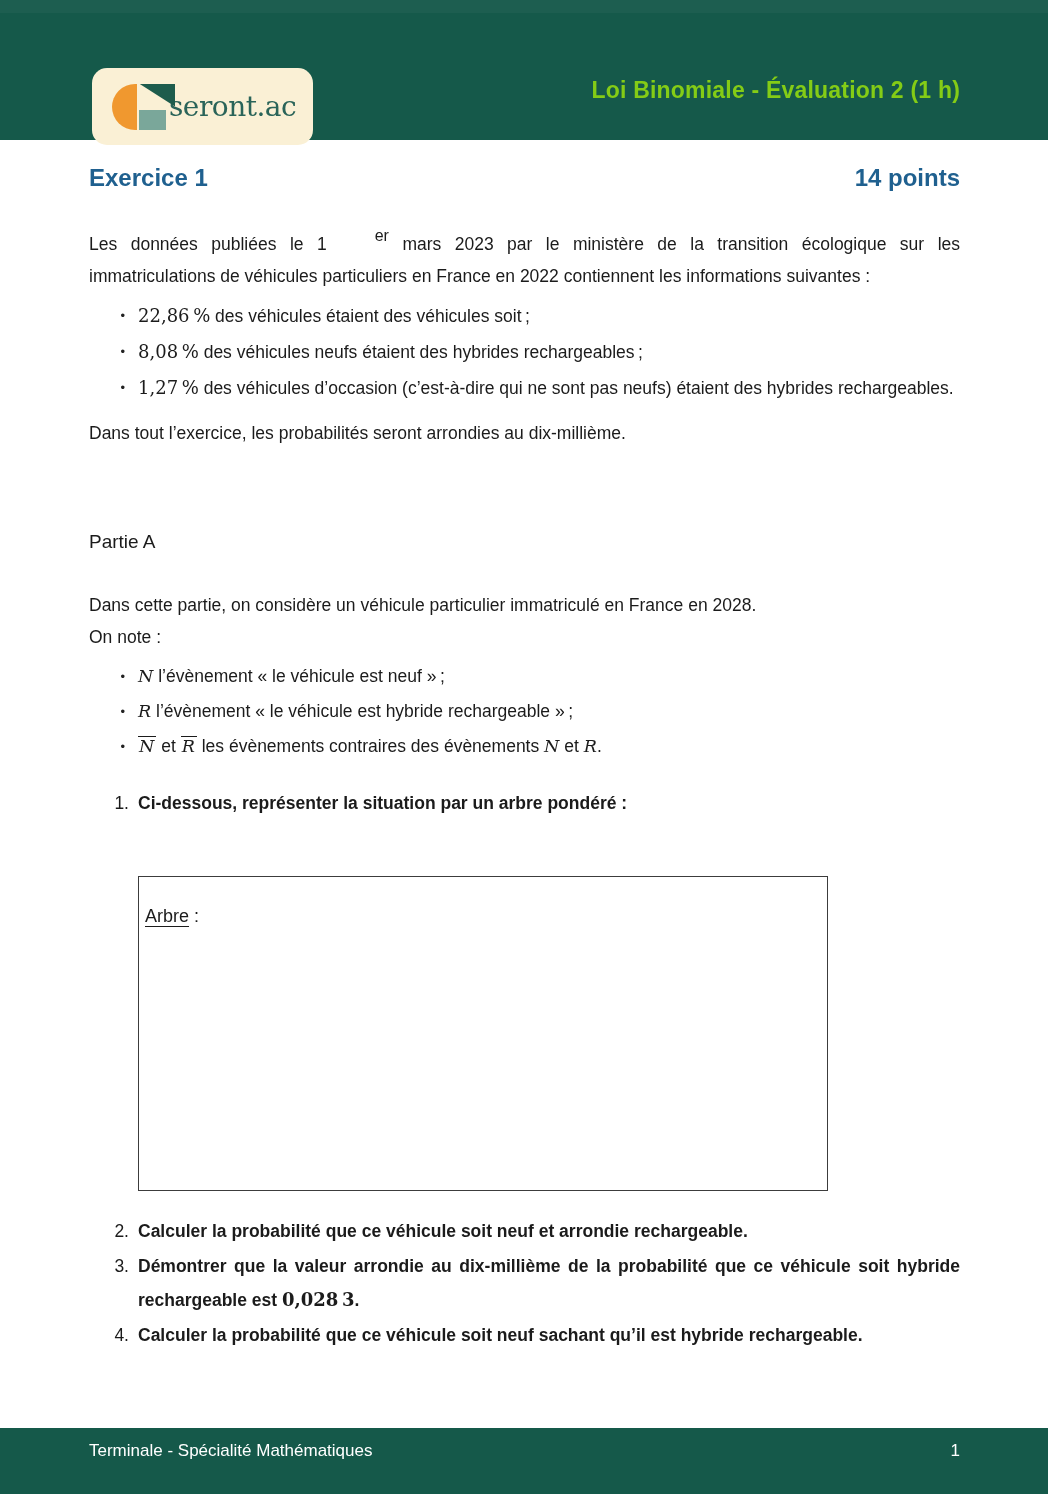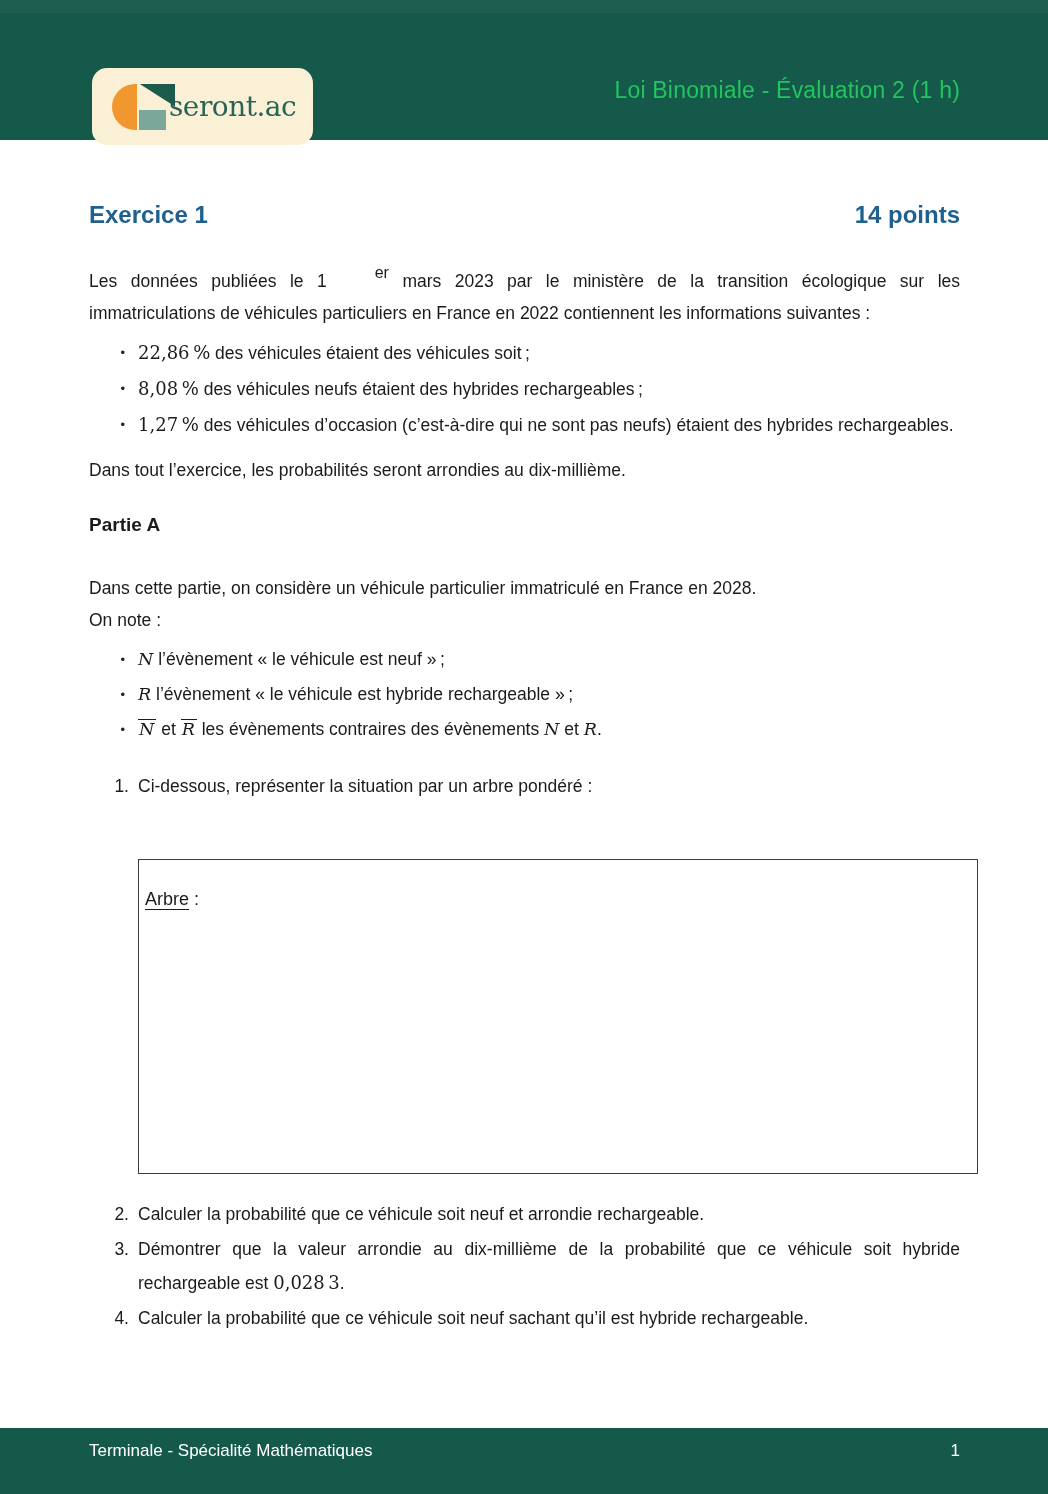--- a/index.html
+++ b/index.html
@@ -35,23 +35,23 @@
     content: "";
     position: absolute;
     left: 0; top: 0;
     width: 100%; height: 13px;
     background: rgba(255,255,255,0.035);
   }
   .header-title {
     position: absolute;
     top: 77px;
     right: 88px;
-    color: #22c55e;
+    color: #84cc16;
     font-size: 23px;
-    font-weight: 400;
+    font-weight: 700;
     letter-spacing: 0.2px;
   }
   .logo {
     position: absolute;
     left: 92px;
     top: 68px;
     width: 221px;
     height: 77px;
     background: var(--logo-cream);
     border-radius: 15px;
@@ -82,21 +82,21 @@
     font-size: 28px;
     color: #2A6459;
     margin-left: -5px;
     letter-spacing: -0.5px;
   }
 
   
   .content { padding: 0 88px 0 89px; }
 
   .exercise-row {
-    margin-top: 61px;
+    margin-top: 24px;
     display: flex;
     justify-content: space-between;
     align-items: flex-start;
   }
   .ex-title, .ex-points {
     color: var(--accent-blue);
     font-size: 24px;
     font-weight: 700;
   }
 
@@ -139,45 +139,45 @@
     padding-right: 13px;
     font-size: 13px;
     line-height: 33px;
     color: #222;
   }
   .li .li-text { flex: 1 1 auto; text-align: justify; }
 
   .note-italic { margin-top: 12px; }
 
   .part-title {
-    margin-top: 28px;
+    margin-top: 82px;
     font-size: 19px;
-    font-weight: 700;
+    font-weight: 400;
   }
 
   .ol { margin-top: 24px; }
   .oli {
     display: flex;
     align-items: flex-start;
     font-size: 17.5px;
     line-height: 33px;
     margin-bottom: 2px;
   }
   .oli .num {
     flex: 0 0 49px;
     text-align: right;
     padding-right: 9px;
     line-height: 33px;
   }
-  .oli .oli-text { flex: 1 1 auto; text-align: justify; }
+  .oli .oli-text { flex: 1 1 auto; text-align: justify; font-weight: bold; }
 
   .answer-box {
     margin-left: 49px;
     margin-top: 56px;
-    width: 840px;
+    width: 690px;
     height: 315px;
     border: 1.5px solid #3C3C3C;
     background: #ffffff;
   }
   .box-label {
     margin: 29px 0 0 6px;
     font-size: 18px;
   }
   .box-label .underlined { text-decoration: underline; text-underline-offset: 4px; }
 

